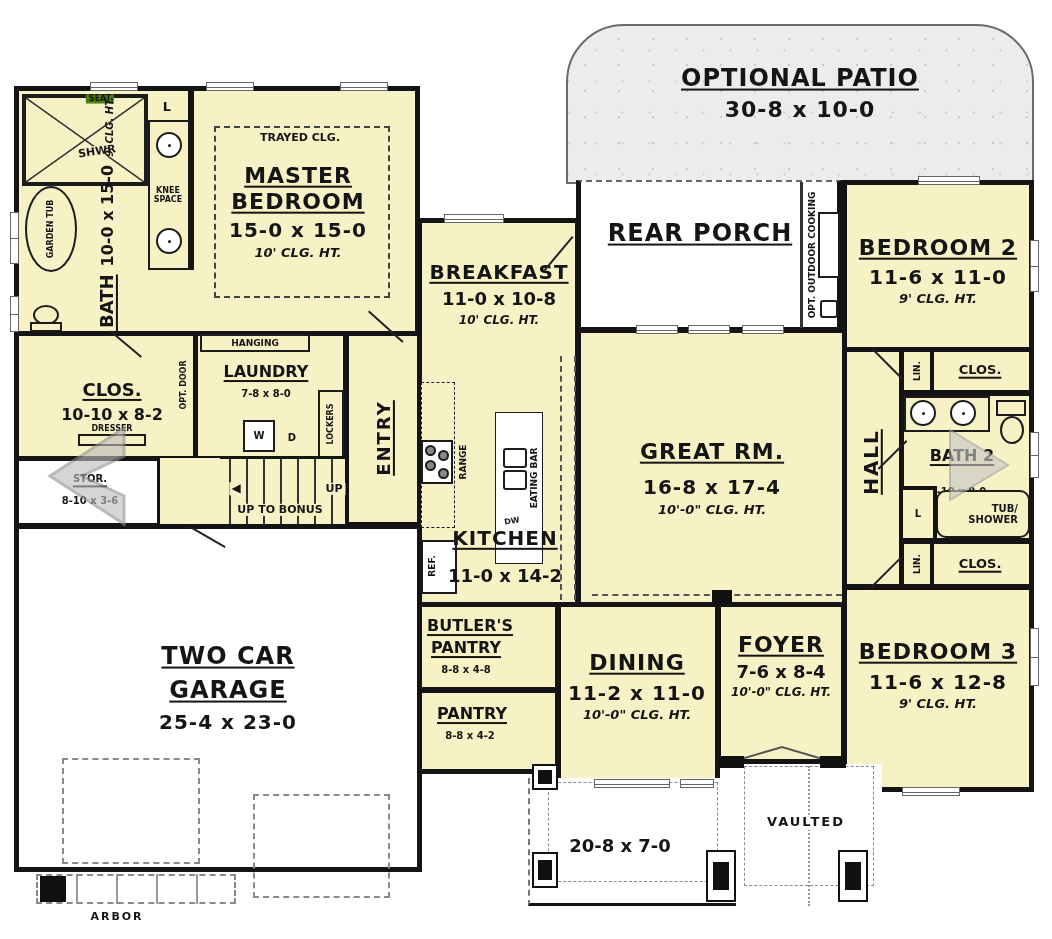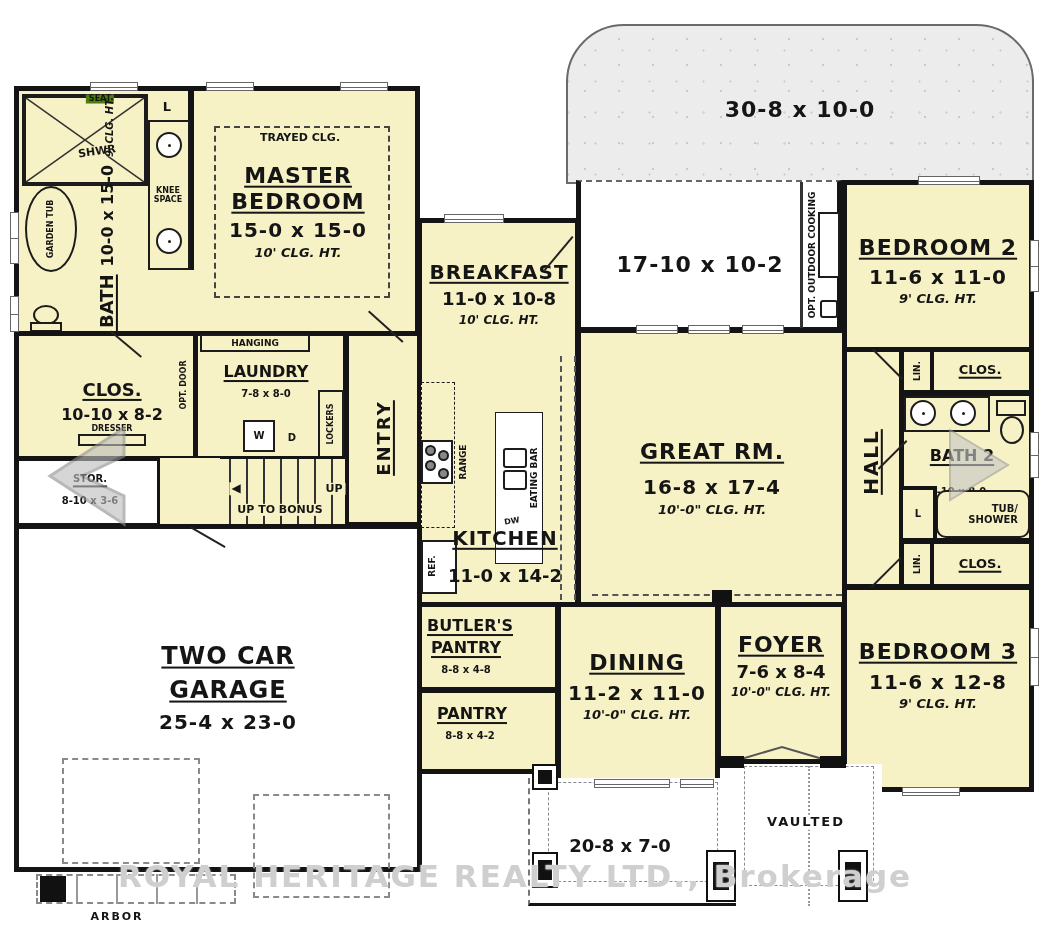--- a/index.html
+++ b/index.html
@@ -52,24 +52,25 @@
   .navarrow{position:absolute;opacity:.62;}
   .divider-v{position:absolute;box-sizing:border-box;border-left:2px dashed #555;border-right:2px dashed #555;}
   .divider-h{position:absolute;box-sizing:border-box;border-top:2px dashed #555;border-bottom:2px dashed #555;}
 </style>
 </head>
 <body>
 
 <div id="stage">
 
   <div id="patio" style="left:566px;top:24px;width:468px;height:160px;"></div>
+  <div class="lbl b u f24" style="left:800px;top:78px;">OPTIONAL PATIO</div>
   <div class="lbl b f22" style="left:800px;top:110px;">30-8 x 10-0</div>
 
   <div class="room white" style="left:576px;top:180px;width:266px;height:152px;border-top:2px dashed #666;"></div>
-  <div class="lbl b f22" style="left:700px;top:265px;">17-10 x 10-2</div>
+  <div class="lbl b u f24" style="left:700px;top:233px;">REAR PORCH</div>
 
   <div style="position:absolute;left:800px;top:182px;width:3px;height:148px;background:#333;"></div>
   <div class="lbl b rot f9" style="left:812px;top:255px;">OPT. OUTDOOR COOKING</div>
   <div class="fx fxw" style="left:818px;top:212px;width:22px;height:66px;"></div>
   <div class="fx fxw" style="left:820px;top:300px;width:18px;height:18px;border-radius:3px;"></div>
 
   <div class="room" style="left:14px;top:86px;width:406px;height:250px;"></div>
   <div style="position:absolute;left:188px;top:90px;width:6px;height:180px;background:#141414;"></div>
 
   <div class="fx" style="left:22px;top:94px;width:126px;height:92px;border-width:4px;">
@@ -291,21 +292,20 @@
   <div class="win" style="left:680px;top:779px;width:34px;height:9px;"></div>
 
   <div class="door" style="left:368px;top:312px;height:46px;transform:rotate(-48deg);"></div>
   <div class="door" style="left:572px;top:236px;height:44px;transform:rotate(40deg);"></div>
   <div class="door" style="left:872px;top:350px;height:42px;transform:rotate(-45deg);"></div>
   <div class="door" style="left:872px;top:588px;height:42px;transform:rotate(-135deg);"></div>
   <div class="door" style="left:906px;top:440px;height:40px;transform:rotate(45deg);"></div>
   <div class="door" style="left:110px;top:332px;height:40px;transform:rotate(-50deg);"></div>
   <div class="door" style="left:190px;top:528px;height:40px;transform:rotate(-60deg);"></div>
 
-  <div class="wm" style="left:118px;top:858px;">ROYAL HERITAGE REALTY LTD., Brokerage</div>
 
   <svg class="navarrow" style="left:36px;top:424px;" width="96" height="104" viewBox="0 0 96 104">
     <path d="M88 4 L14 52 L88 100 L88 72 L46 52 L88 32 Z" fill="#bdbdbd" stroke="#8f8f8f" stroke-width="3"></path>
   </svg>
   <svg class="navarrow" style="left:946px;top:426px;" width="66" height="78" viewBox="0 0 66 78">
     <path d="M4 4 L62 39 L4 74 Z" fill="#c6c6c6" stroke="#9a9a9a" stroke-width="2"></path>
   </svg>
 
 </div>
 

